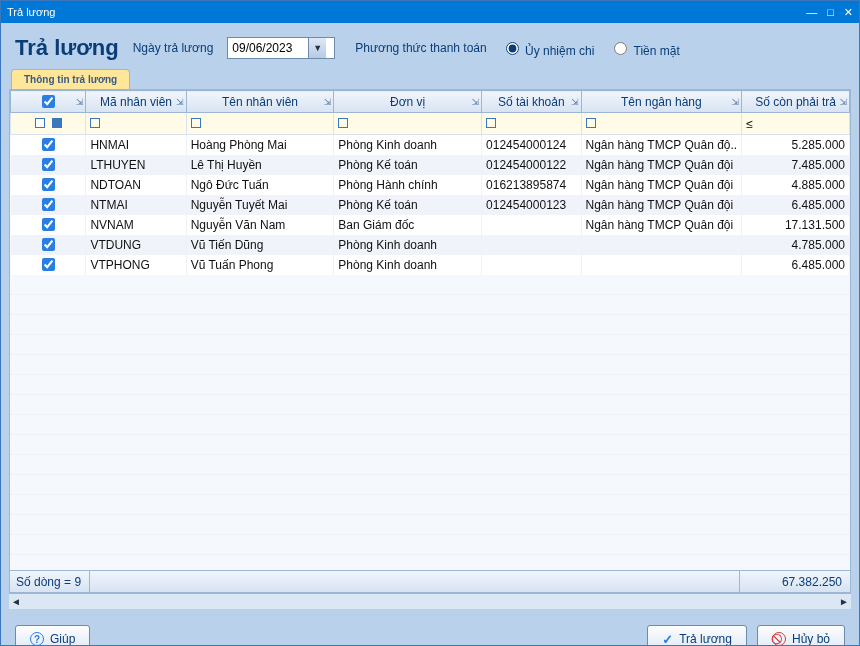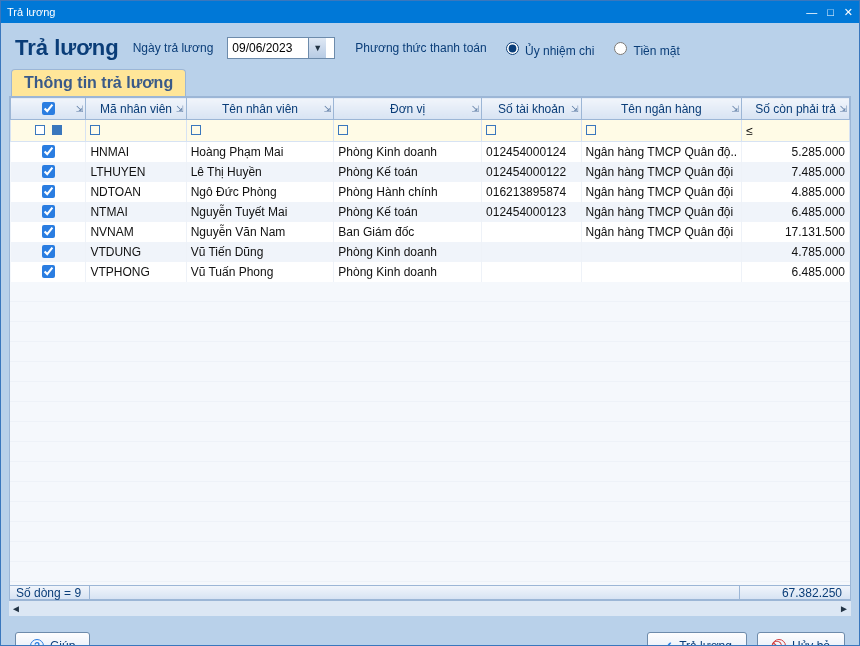--- a/index.html
+++ b/index.html
@@ -70,21 +70,21 @@
   .tabstrip {
     display: flex;
     padding: 0 10px;
   }
   .tab {
     background: #ffe699;
     border: 1px solid #9cb6d6;
     border-bottom: none;
     border-radius: 4px 4px 0 0;
     padding: 4px 12px;
-    font-size: 16px;
+    font-size: 10px;
     font-weight: bold;
     color: #3a5a88;
     cursor: pointer;
   }
   .panel {
     margin: 0 8px;
     border: 1px solid #9cb6d6;
     background: #f5f8fc;
     height: 504px;
     position: relative;
@@ -135,21 +135,21 @@
     white-space: nowrap;
     overflow: hidden;
   }
   .check-cell { text-align: center; }
   .num { text-align: right; }
   .grid-empty { flex: 1; background: repeating-linear-gradient(#f5f8fc,#f5f8fc 19px,#eef2f8 19px,#eef2f8 20px); }
   .status-row {
     display: flex;
     border-top: 1px solid #9cb6d6;
     background: linear-gradient(#f1f5fb,#d7e3f3);
-    height: 14px;
+    height: 22px;
     align-items: center;
     font-size: 12px;
   }
   .status-row .rowcount {
     width: 80px;
     padding: 0 6px;
     border-right: 1px solid #9cb6d6;
     color: #0a3d78;
     height: 100%;
     display: flex;
@@ -273,39 +273,39 @@
         <td><span class="fbox"></span></td>
         <td><span class="fbox"></span></td>
         <td><span class="fbox"></span></td>
         <td class="num" style="text-align:left;">≤</td>
       </tr>
     </tbody>
     <tbody class="data" id="data-body">
         <tr>
           <td class="check-cell"><input type="checkbox" checked="" style=""></td>
           <td>HNMAI</td>
-          <td>Hoàng Phạm Mai</td>
+          <td>Hoàng Phòng Mai</td>
           <td>Phòng Kinh doanh</td>
           <td>012454000124</td>
           <td>Ngân hàng TMCP Quân độ..</td>
           <td class="num">5.285.000</td>
         </tr>
         <tr>
           <td class="check-cell"><input type="checkbox" checked="" style=""></td>
           <td>LTHUYEN</td>
           <td>Lê Thị Huyền</td>
           <td>Phòng Kế toán</td>
           <td>012454000122</td>
           <td>Ngân hàng TMCP Quân đội</td>
           <td class="num">7.485.000</td>
         </tr>
         <tr>
           <td class="check-cell"><input type="checkbox" checked="" style=""></td>
           <td>NDTOAN</td>
-          <td>Ngô Đức Phòng</td>
+          <td>Ngô Đức Tuấn</td>
           <td>Phòng Hành chính</td>
           <td>016213895874</td>
           <td>Ngân hàng TMCP Quân đội</td>
           <td class="num">4.885.000</td>
         </tr>
         <tr>
           <td class="check-cell"><input type="checkbox" checked="" style=""></td>
           <td>NTMAI</td>
           <td>Nguyễn Tuyết Mai</td>
           <td>Phòng Kế toán</td>

